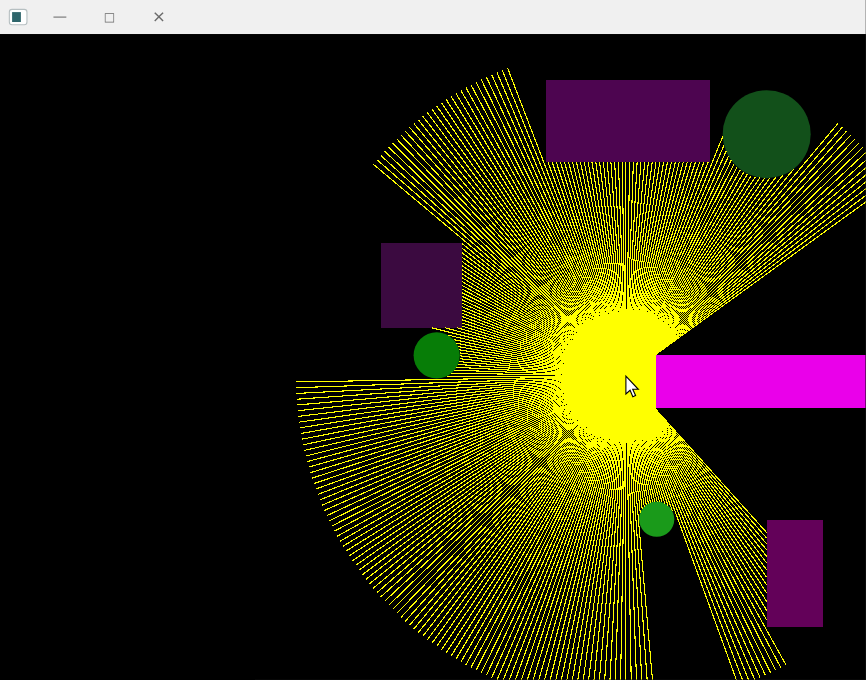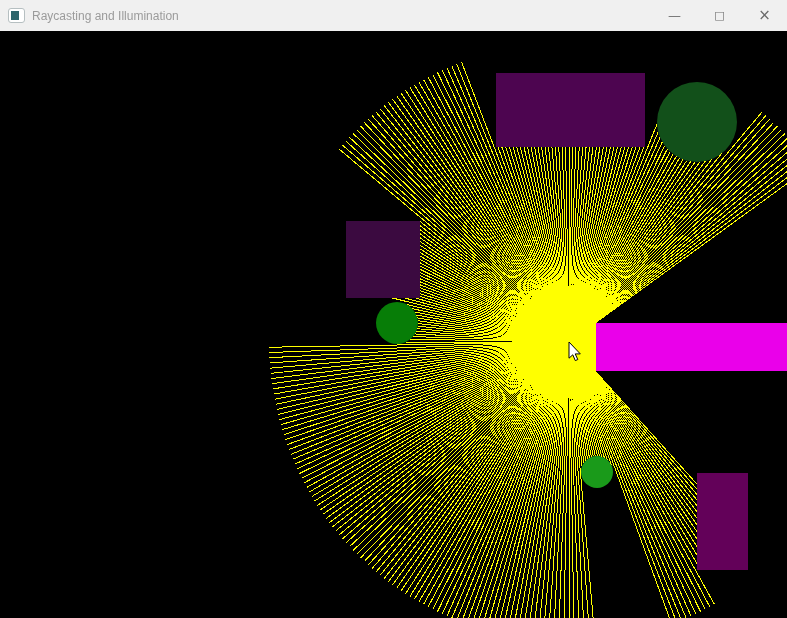--- a/index.html
+++ b/index.html
@@ -43,21 +43,20 @@
   svg { display: block; }
 </style>
 </head>
 <body>
 
 <div class="window">
   <div class="titlebar">
     <span class="app-icon">
         <span class="icon-fill"></span>
       </span>
-    <span class="title">Raycasting and Illumination</span>
     <div class="controls">
       <button class="ctrl min">—</button>
       <button class="ctrl max">□</button>
       <button class="ctrl close">×</button>
     </div>
   </div>
   <div class="canvas">
     <svg id="scene-svg" width="787" height="587" viewBox="0 31 787 587">
         <g>
           <rect x="496" y="73" width="149" height="74" fill="#4d0550" shape-rendering="crispEdges"></rect>

